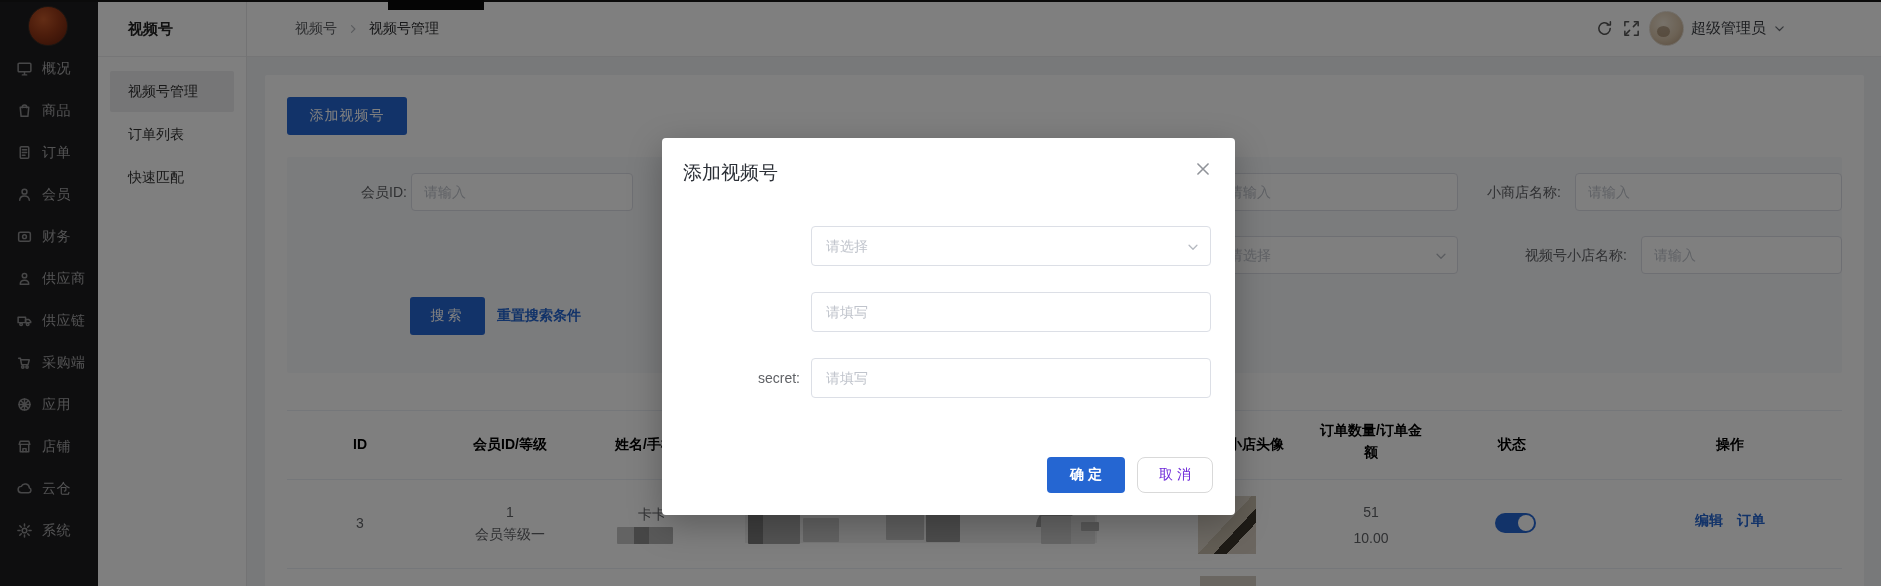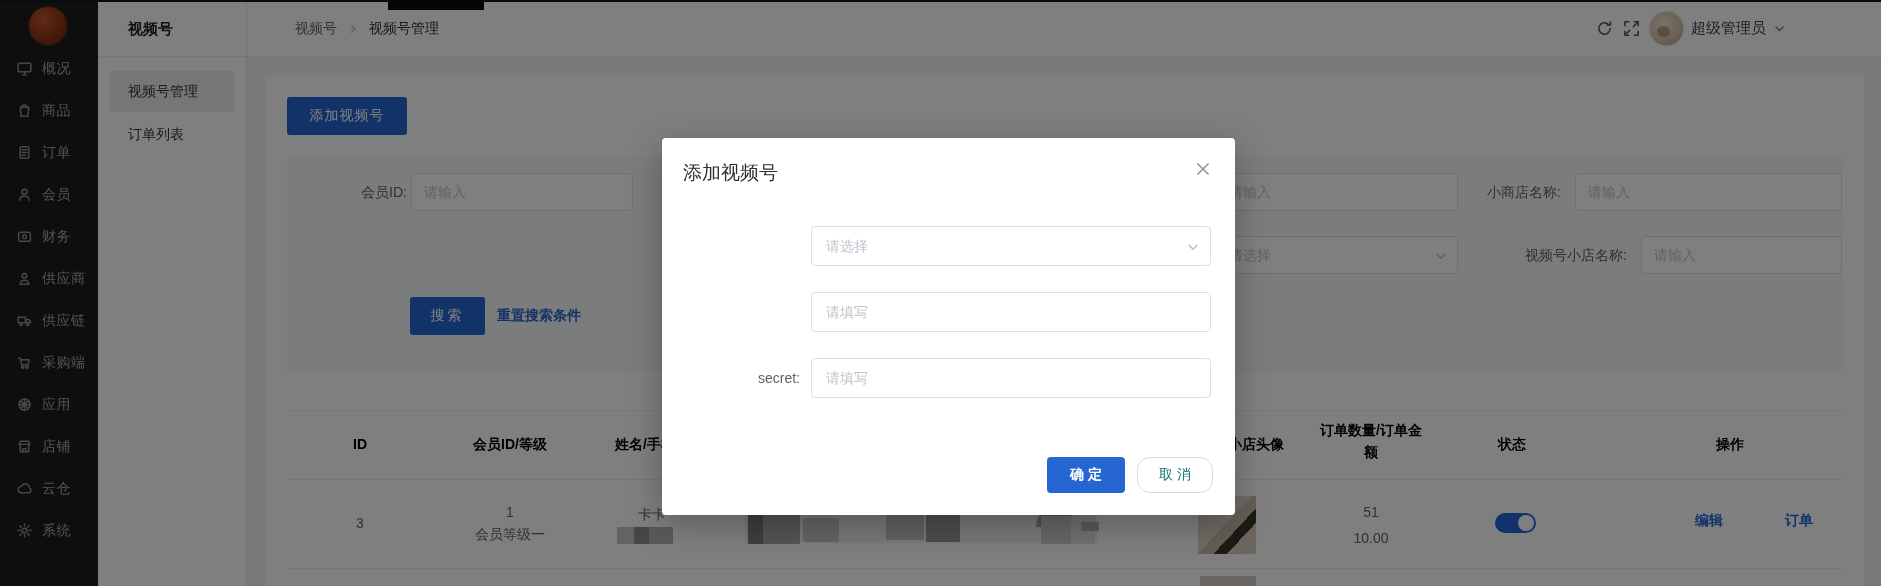--- a/index.html
+++ b/index.html
@@ -65,21 +65,21 @@
   
   .t-line { position:absolute; left:22px; width:1555px; height:1px; background:#ebeef5; }
   .th { position:absolute; transform:translateX(-50%); font-size:14px; font-weight:700; color:#000000; text-align:center; word-break:break-all; line-height:22px; }
   .td { position:absolute; transform:translateX(-50%); font-size:14px; color:#606266; text-align:center; line-height:22px; white-space:nowrap; }
   .blur-block { position:absolute; border-radius:1px; }
   .row-avatar { position:absolute; left:933px; top:421px; width:58px; height:58px;
      background:linear-gradient(133deg,#ddd5c9 0%,#ddd5c9 48%,#c7bcab 48%,#c7bcab 62%,#3c362d 62%,#3c362d 74%,#d6cdc0 74%); }
   .toggle { position:absolute; left:1230px; top:438px; width:41px; height:20px; border-radius:10px; background:#2566d2; cursor:pointer; }
   .toggle i { position:absolute; right:2px; top:2px; width:16px; height:16px; border-radius:50%; background:#fff; }
   .row-links { position:absolute; left:1465px; top:437px; transform:translateX(-50%); display:flex; gap:14px; font-size:14px; font-weight:700; color:#2566d2; white-space:nowrap; }
-  .row-links span { cursor:pointer;margin-left:48px; }
+  .row-links span { cursor:pointer; }
   .next-row-avatar { position:absolute; left:935px; top:501px; width:56px; height:12px; background:#d5cdc2; }
 
   
   .mosaic-band { position:absolute; left:480px; top:440px; width:352px; height:28px; background:rgba(214,214,214,.35); }
   .dome { position:absolute; left:771px; top:432px; width:40px; height:20px; border-radius:20px 20px 0 0; background:#a2a2a2; }
 
   
   .overlay { position:absolute; inset:0; background:rgba(0,0,0,0.5); z-index:40; }
   .modal { position:absolute; left:662px; top:138px; width:573px; height:377px; background:#fff; border-radius:4px;
      box-shadow:0 10px 34px rgba(0,0,0,.28); z-index:50; }
@@ -87,21 +87,21 @@
   .modal-close { position:absolute; left:532px; top:22px; width:20px; height:20px; cursor:pointer; }
   .modal-close svg { width:18px; height:18px; stroke:#909399; display:block; }
   .m-label { position:absolute; font-size:14px; color:#606266; text-align:right; width:120px; line-height:40px; right:435px; }
   .m-field { position:absolute; left:149px; width:400px; height:40px; border:1px solid #dcdfe6; border-radius:4px; background:#fff; }
   .m-field input { width:100%; height:100%; border:none; outline:none; background:transparent; padding:0 14px; font-size:14px; color:#606266; font-family:inherit; }
   .m-field input::placeholder { color:#c0c4cc; }
   .m-select-text { position:absolute; left:14px; top:0; line-height:38px; font-size:14px; color:#c0c4cc; }
   .m-chev { position:absolute; right:10px; top:13px; }
   .m-chev svg { width:14px; height:14px; stroke:#b6bac1; display:block; }
   .m-ok { position:absolute; left:385px; top:319px; width:78px; height:36px; font-weight:700; border-radius:4px; }
-  .m-cancel { position:absolute; left:475px; top:319px; width:76px; height:36px; background:#fff; border:1px solid #d9d9d9; color:#0f766e; border-radius:13px; }
+  .m-cancel { position:absolute; left:475px; top:319px; width:76px; height:36px; background:#fff; border:1px solid #d9d9d9; color:#6d28d9; border-radius:8px; }
 </style>
 </head>
 <body>
 
 <div class="page">
 
   <div class="top-edge"></div>
   <div class="top-artifact"></div>
 
   <div class="sidebar">
@@ -197,20 +197,21 @@
       </div>
 
     </div>
   </div>
 
   <div class="submenu">
     <div class="submenu-title">视频号</div>
     <div class="submenu-list">
       <div class="submenu-item active">视频号管理</div>
       <div class="submenu-item">订单列表</div>
+      <div class="submenu-item">快速匹配</div>
     </div>
   </div>
 
   <div class="main">
     <div class="topbar">
       <div class="breadcrumb">
         <span class="crumb-1">视频号</span>
         <span class="crumb-sep">
             <svg viewBox="0 0 16 16" fill="none" stroke-width="1.6" stroke-linecap="round" stroke-linejoin="round">
               <path d="M6 3.5L10.5 8 6 12.5"></path>

